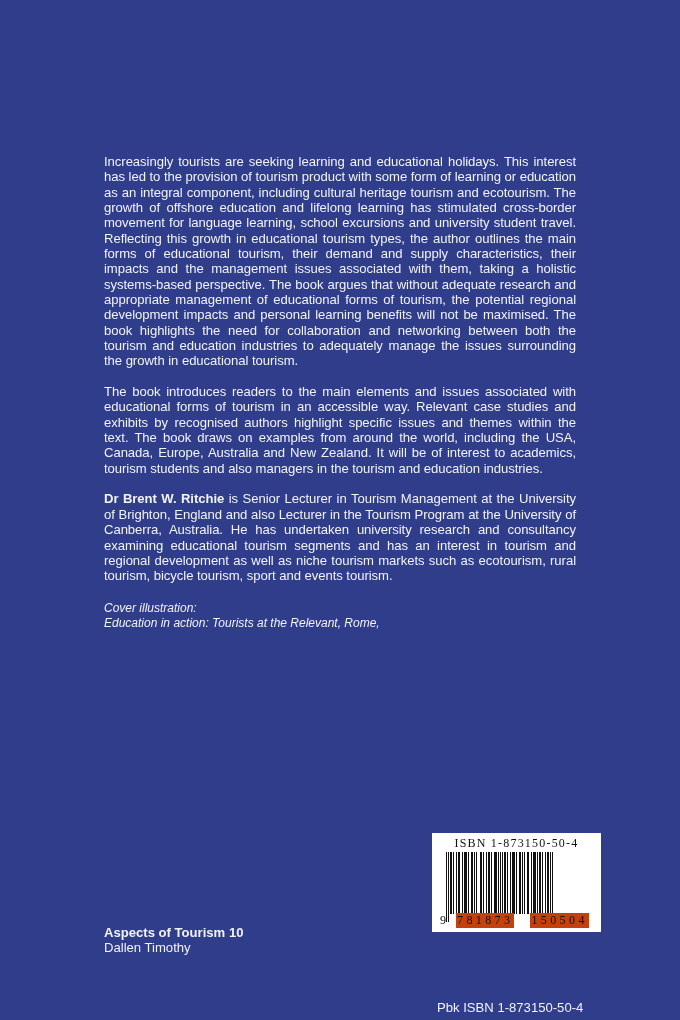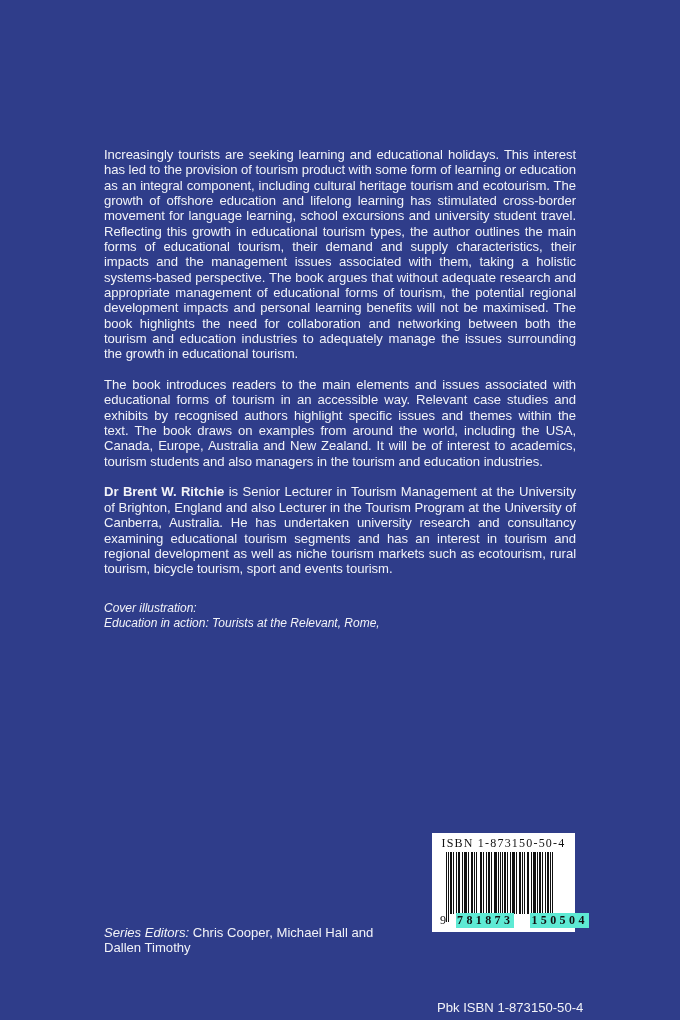--- a/index.html
+++ b/index.html
@@ -16,21 +16,21 @@
       color: #f2f3f8;
     }
     .cover {
       position: absolute;
       inset: 0;
       background: #2f3d8a;
     }
     .blurb {
       position: absolute;
       left: 104px;
-      top: 147px;
+      top: 154px;
       width: 472px;
       font-size: 13.1px;
       line-height: 15.35px;
       text-align: justify;
       letter-spacing: -0.05px;
     }
     .blurb p {
       margin: 0 0 15.3px 0;
     }
     .author-name {
@@ -43,21 +43,21 @@
       width: 400px;
       font-size: 12px;
       line-height: 15.35px;
       font-style: italic;
     }
     .credit div { white-space: nowrap; }
     .barcode-box {
       position: absolute;
       left: 432px;
       top: 833px;
-      width: 143px;
+      width: 169px;
       height: 99px;
       background: #ffffff;
       box-sizing: border-box;
     }
     .isbn-top {
       position: absolute;
       left: 0;
       right: 0;
       top: 3px;
       text-align: center;
@@ -87,24 +87,23 @@
       left: 8px;
       top: 80px;
       font-family: "Liberation Serif", serif;
       font-size: 12px;
       color: #111;
       display: flex;
       background: transparent;
     }
     .ean-digits .first { width: 10px; }
     .ean-digits .grp {
-      background: #5eead4;
+      background: #c2410c;
       letter-spacing: 3.4px;
       padding: 0 1px;
-      font-weight: bold;
     }
     .ean-digits .grp1 { margin-left: 6px; }
     .ean-digits .grp2 { margin-left: 16px; }
     .series {
       position: absolute;
       left: 104px;
       top: 925px;
       width: 300px;
       font-size: 13.1px;
       line-height: 15.35px;
@@ -219,18 +218,18 @@
         <div class="gap" style="width: 1px;"></div>
       </div>
     <div class="ean-digits">
       <span class="first">9</span>
       <span class="grp grp1">781873</span>
       <span class="grp grp2">150504</span>
     </div>
   </div>
 
   <div class="series">
-    <div><span class="series-editors-label">Series Editors:</span><span> Chris Cooper, Michael Hall and</span></div>
+    <div class="series-title">Aspects of Tourism 10</div>
     <div>Dallen Timothy</div>
   </div>
 
   <div class="pbk-isbn">Pbk ISBN 1-873150-50-4</div>
 </div>
 
 </body></html>

